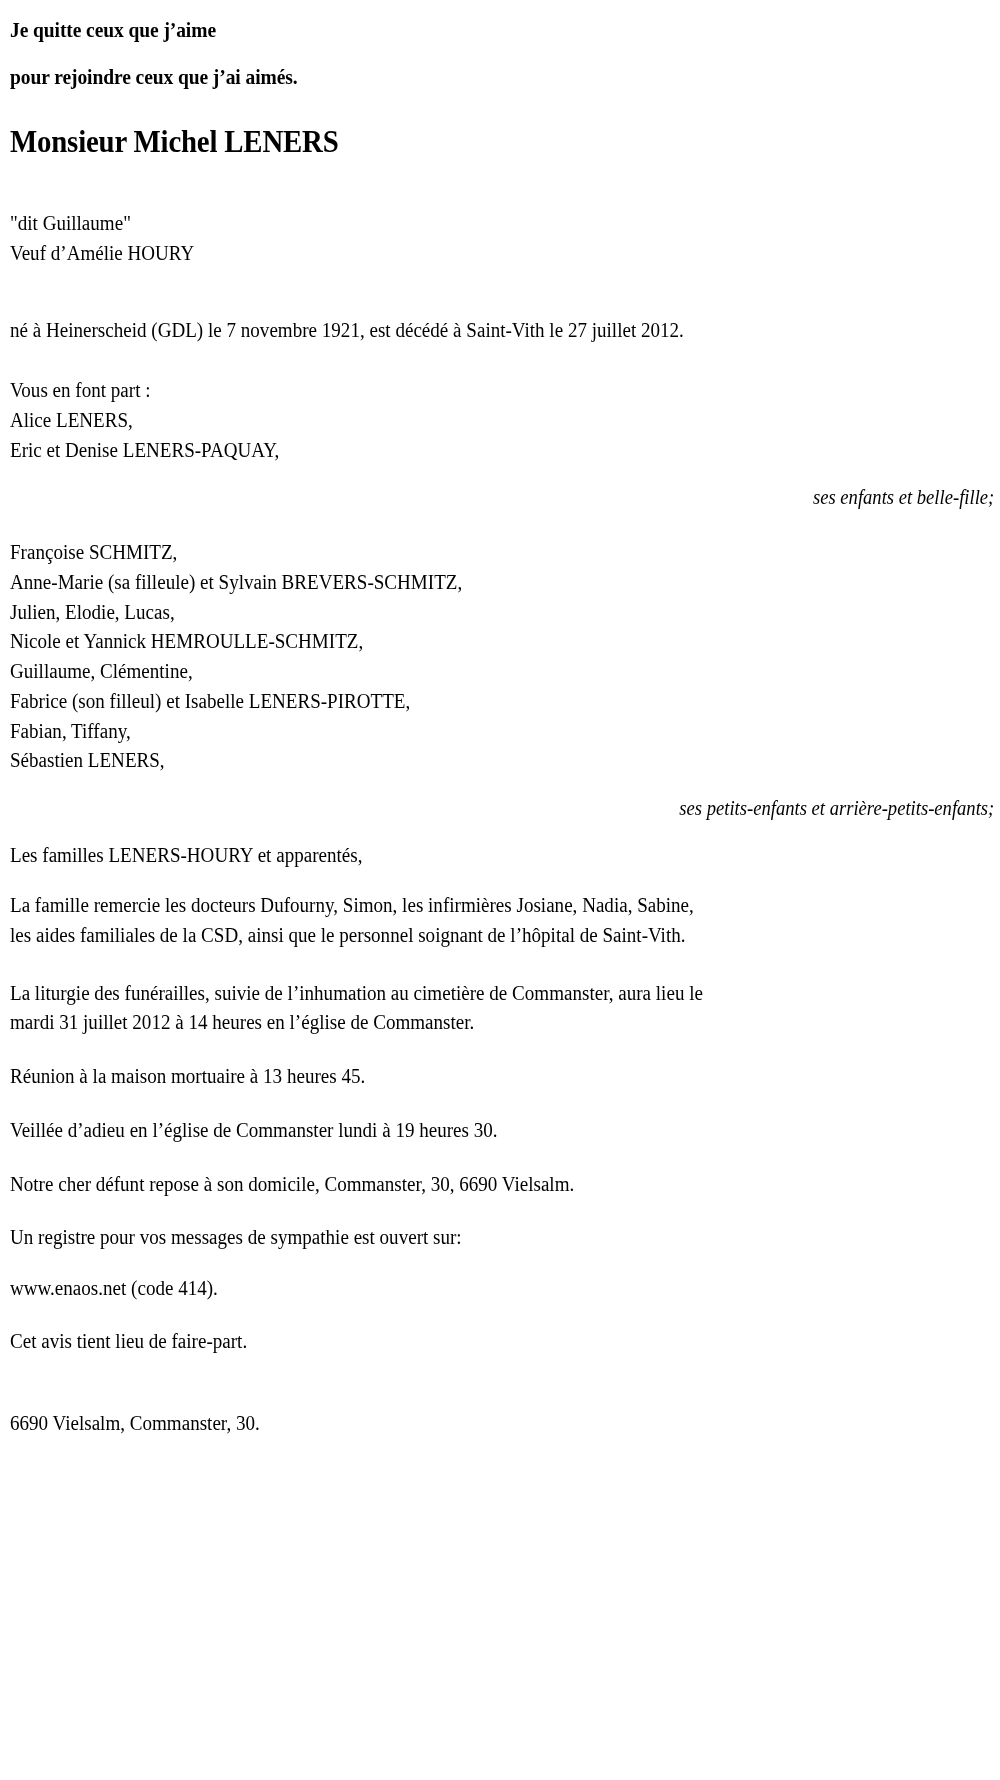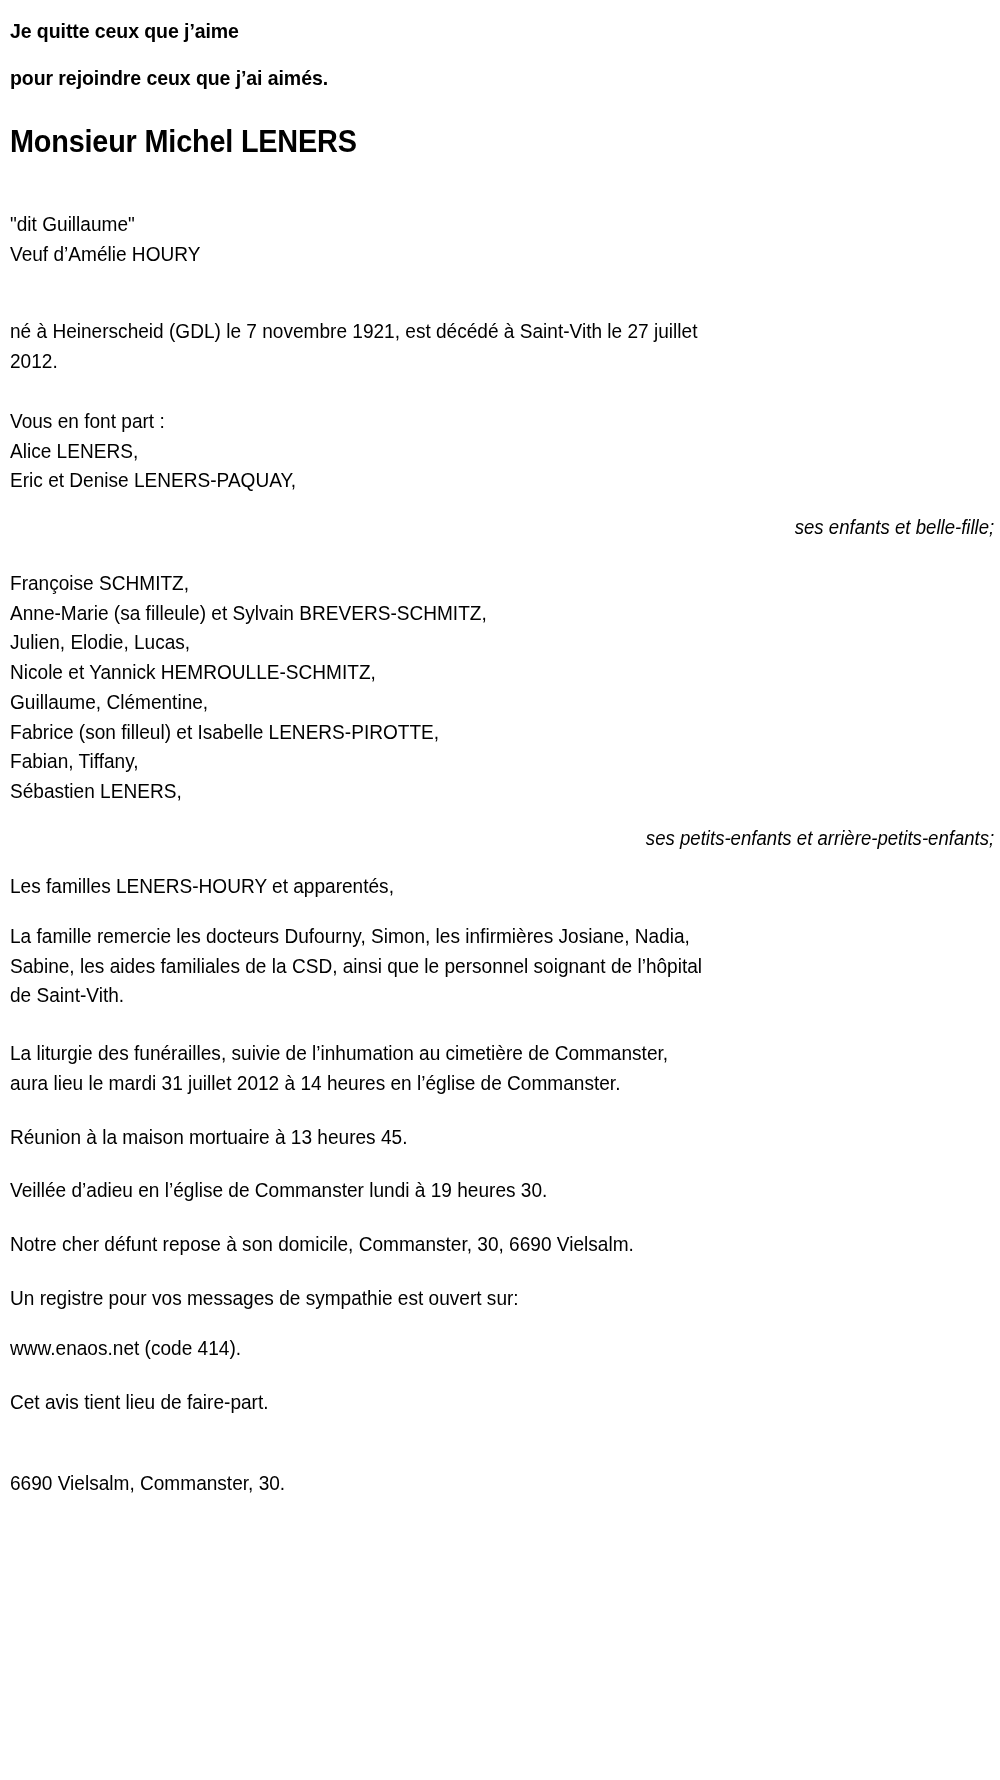--- a/index.html
+++ b/index.html
@@ -14,20 +14,21 @@
     font-family: "Liberation Sans", "DejaVu Sans", sans-serif;
     color: #000000;
     -webkit-font-smoothing: antialiased;
   }
   .page {
     width: 824px;
     min-height: 1780px;
     box-sizing: border-box;
     padding: 8px 120px 20px 10px;
     position: relative;
+    font-family: Liberation Serif, serif;
   }
 
   
   .epigraph {
     font-weight: bold;
     font-size: 21px;
     line-height: 1.0;
     letter-spacing: -0.1px;
   }
   .epigraph .line {

